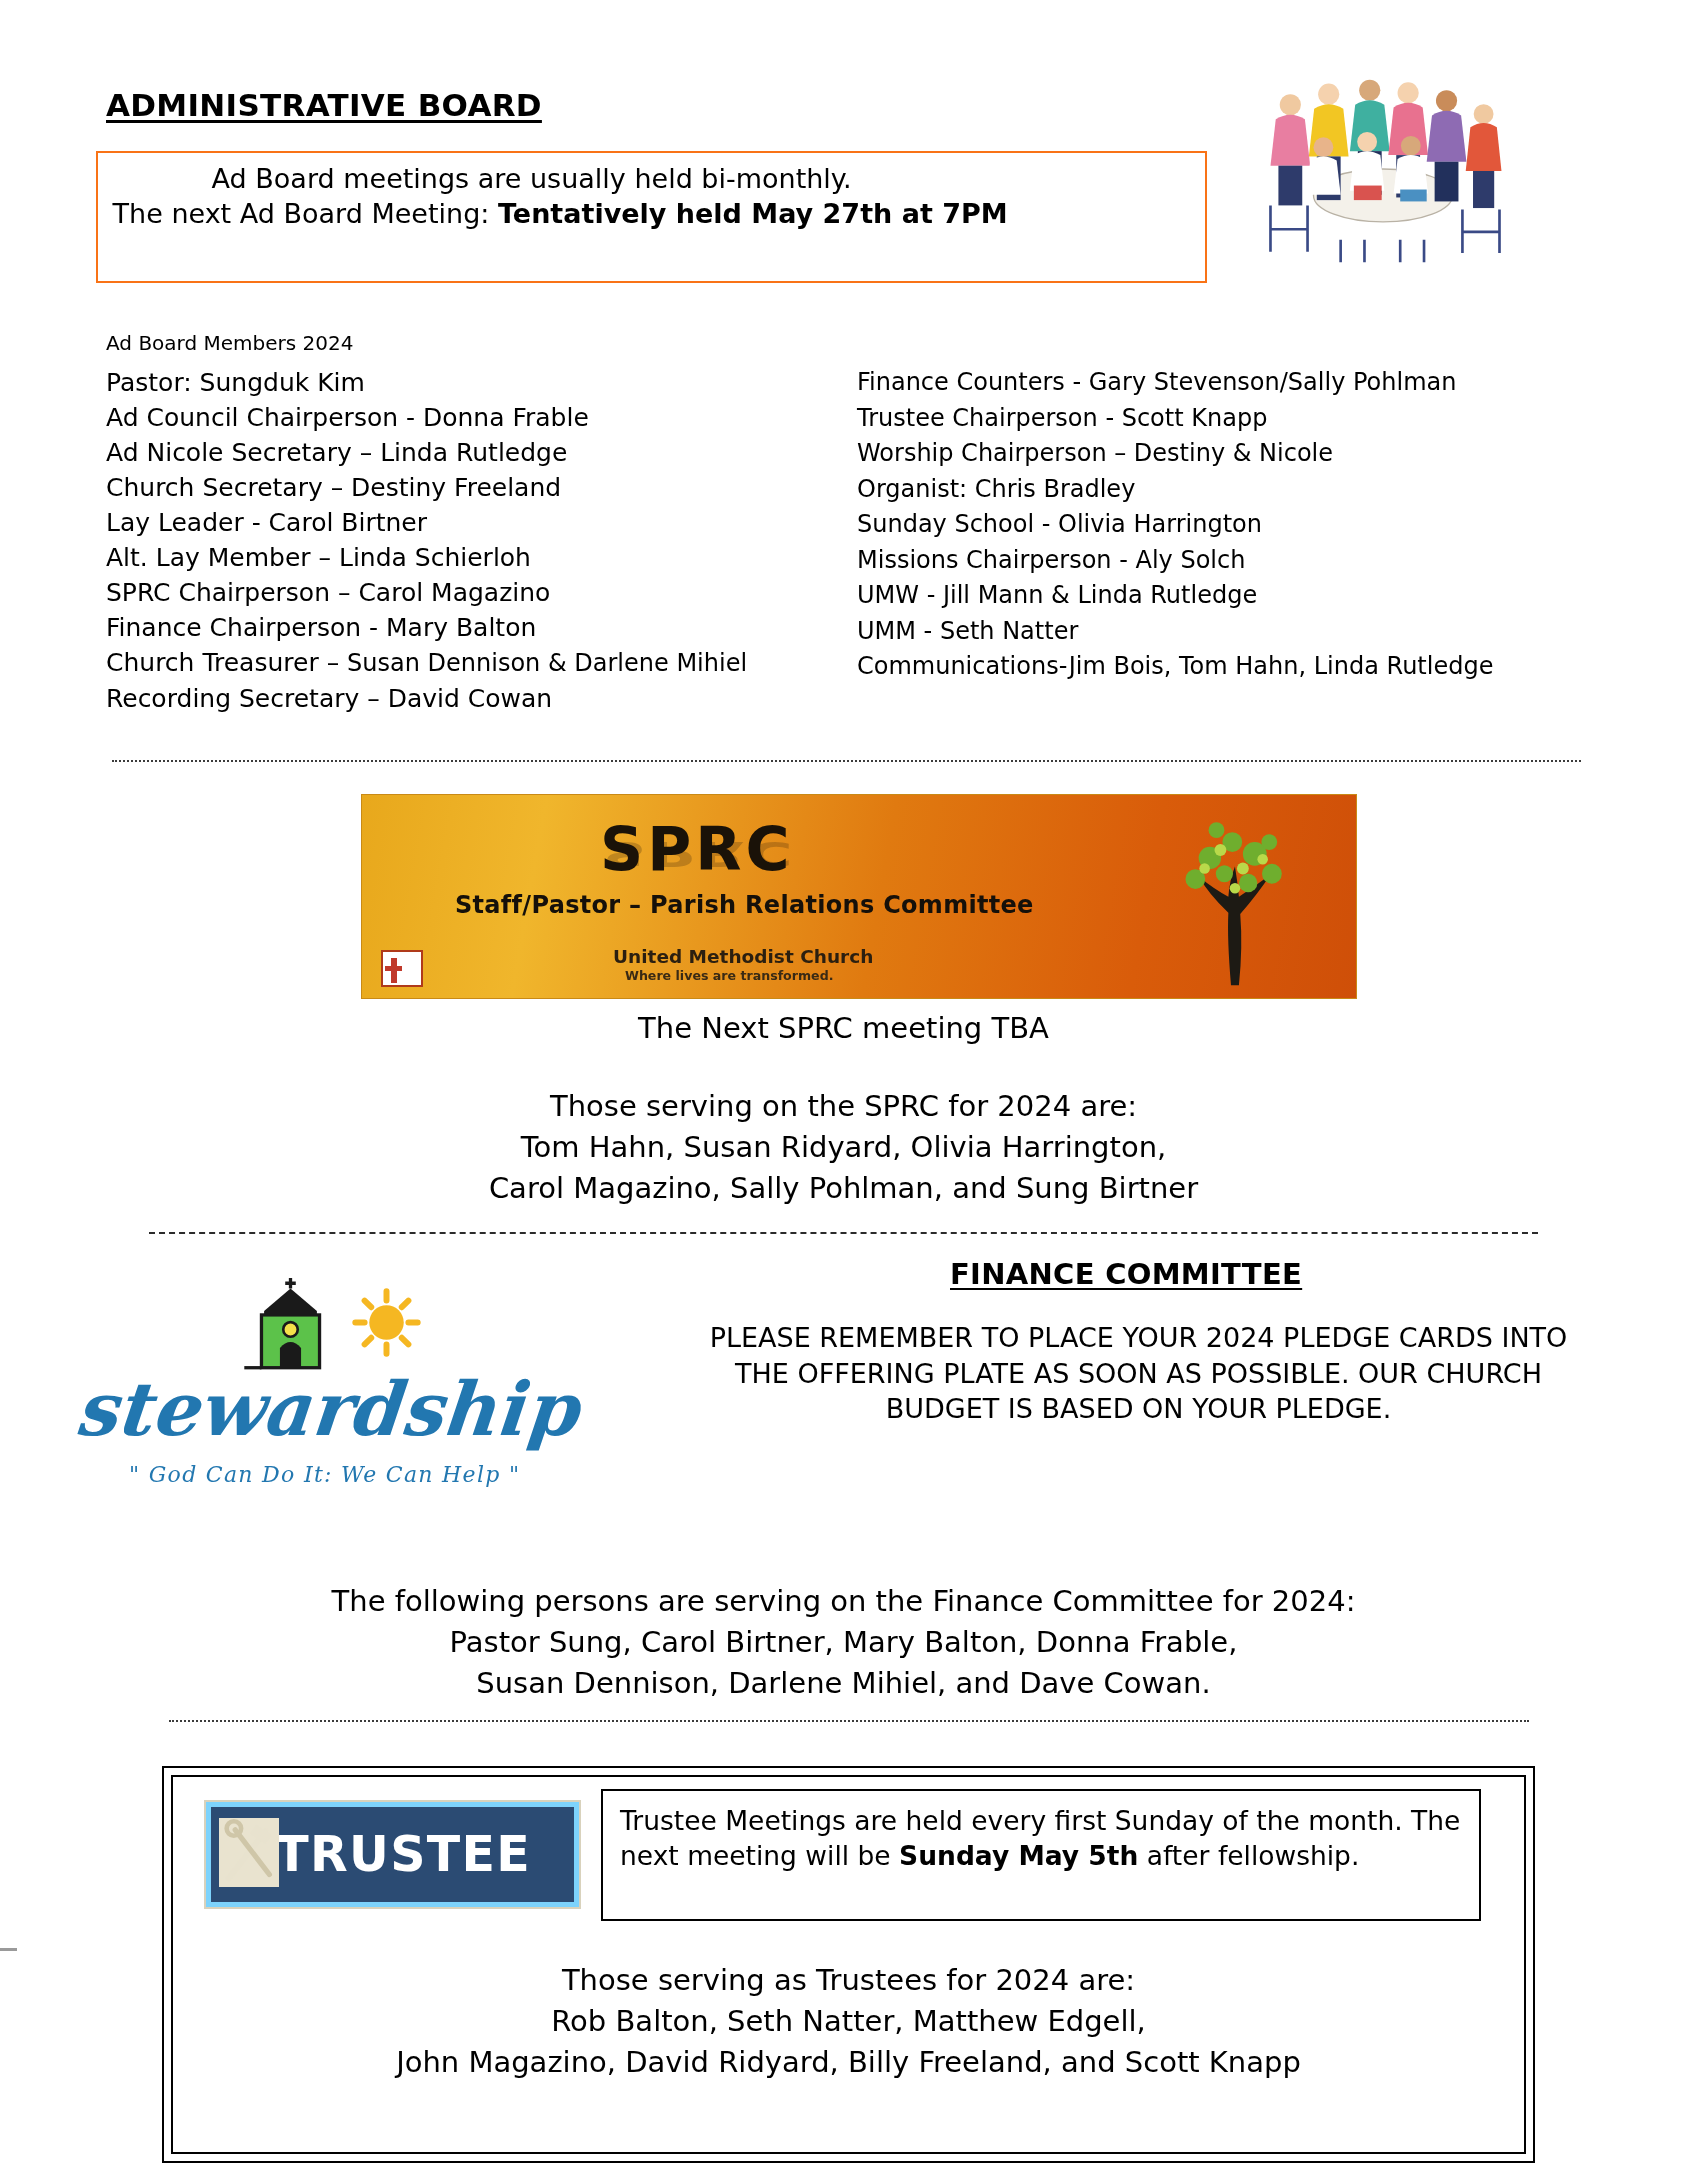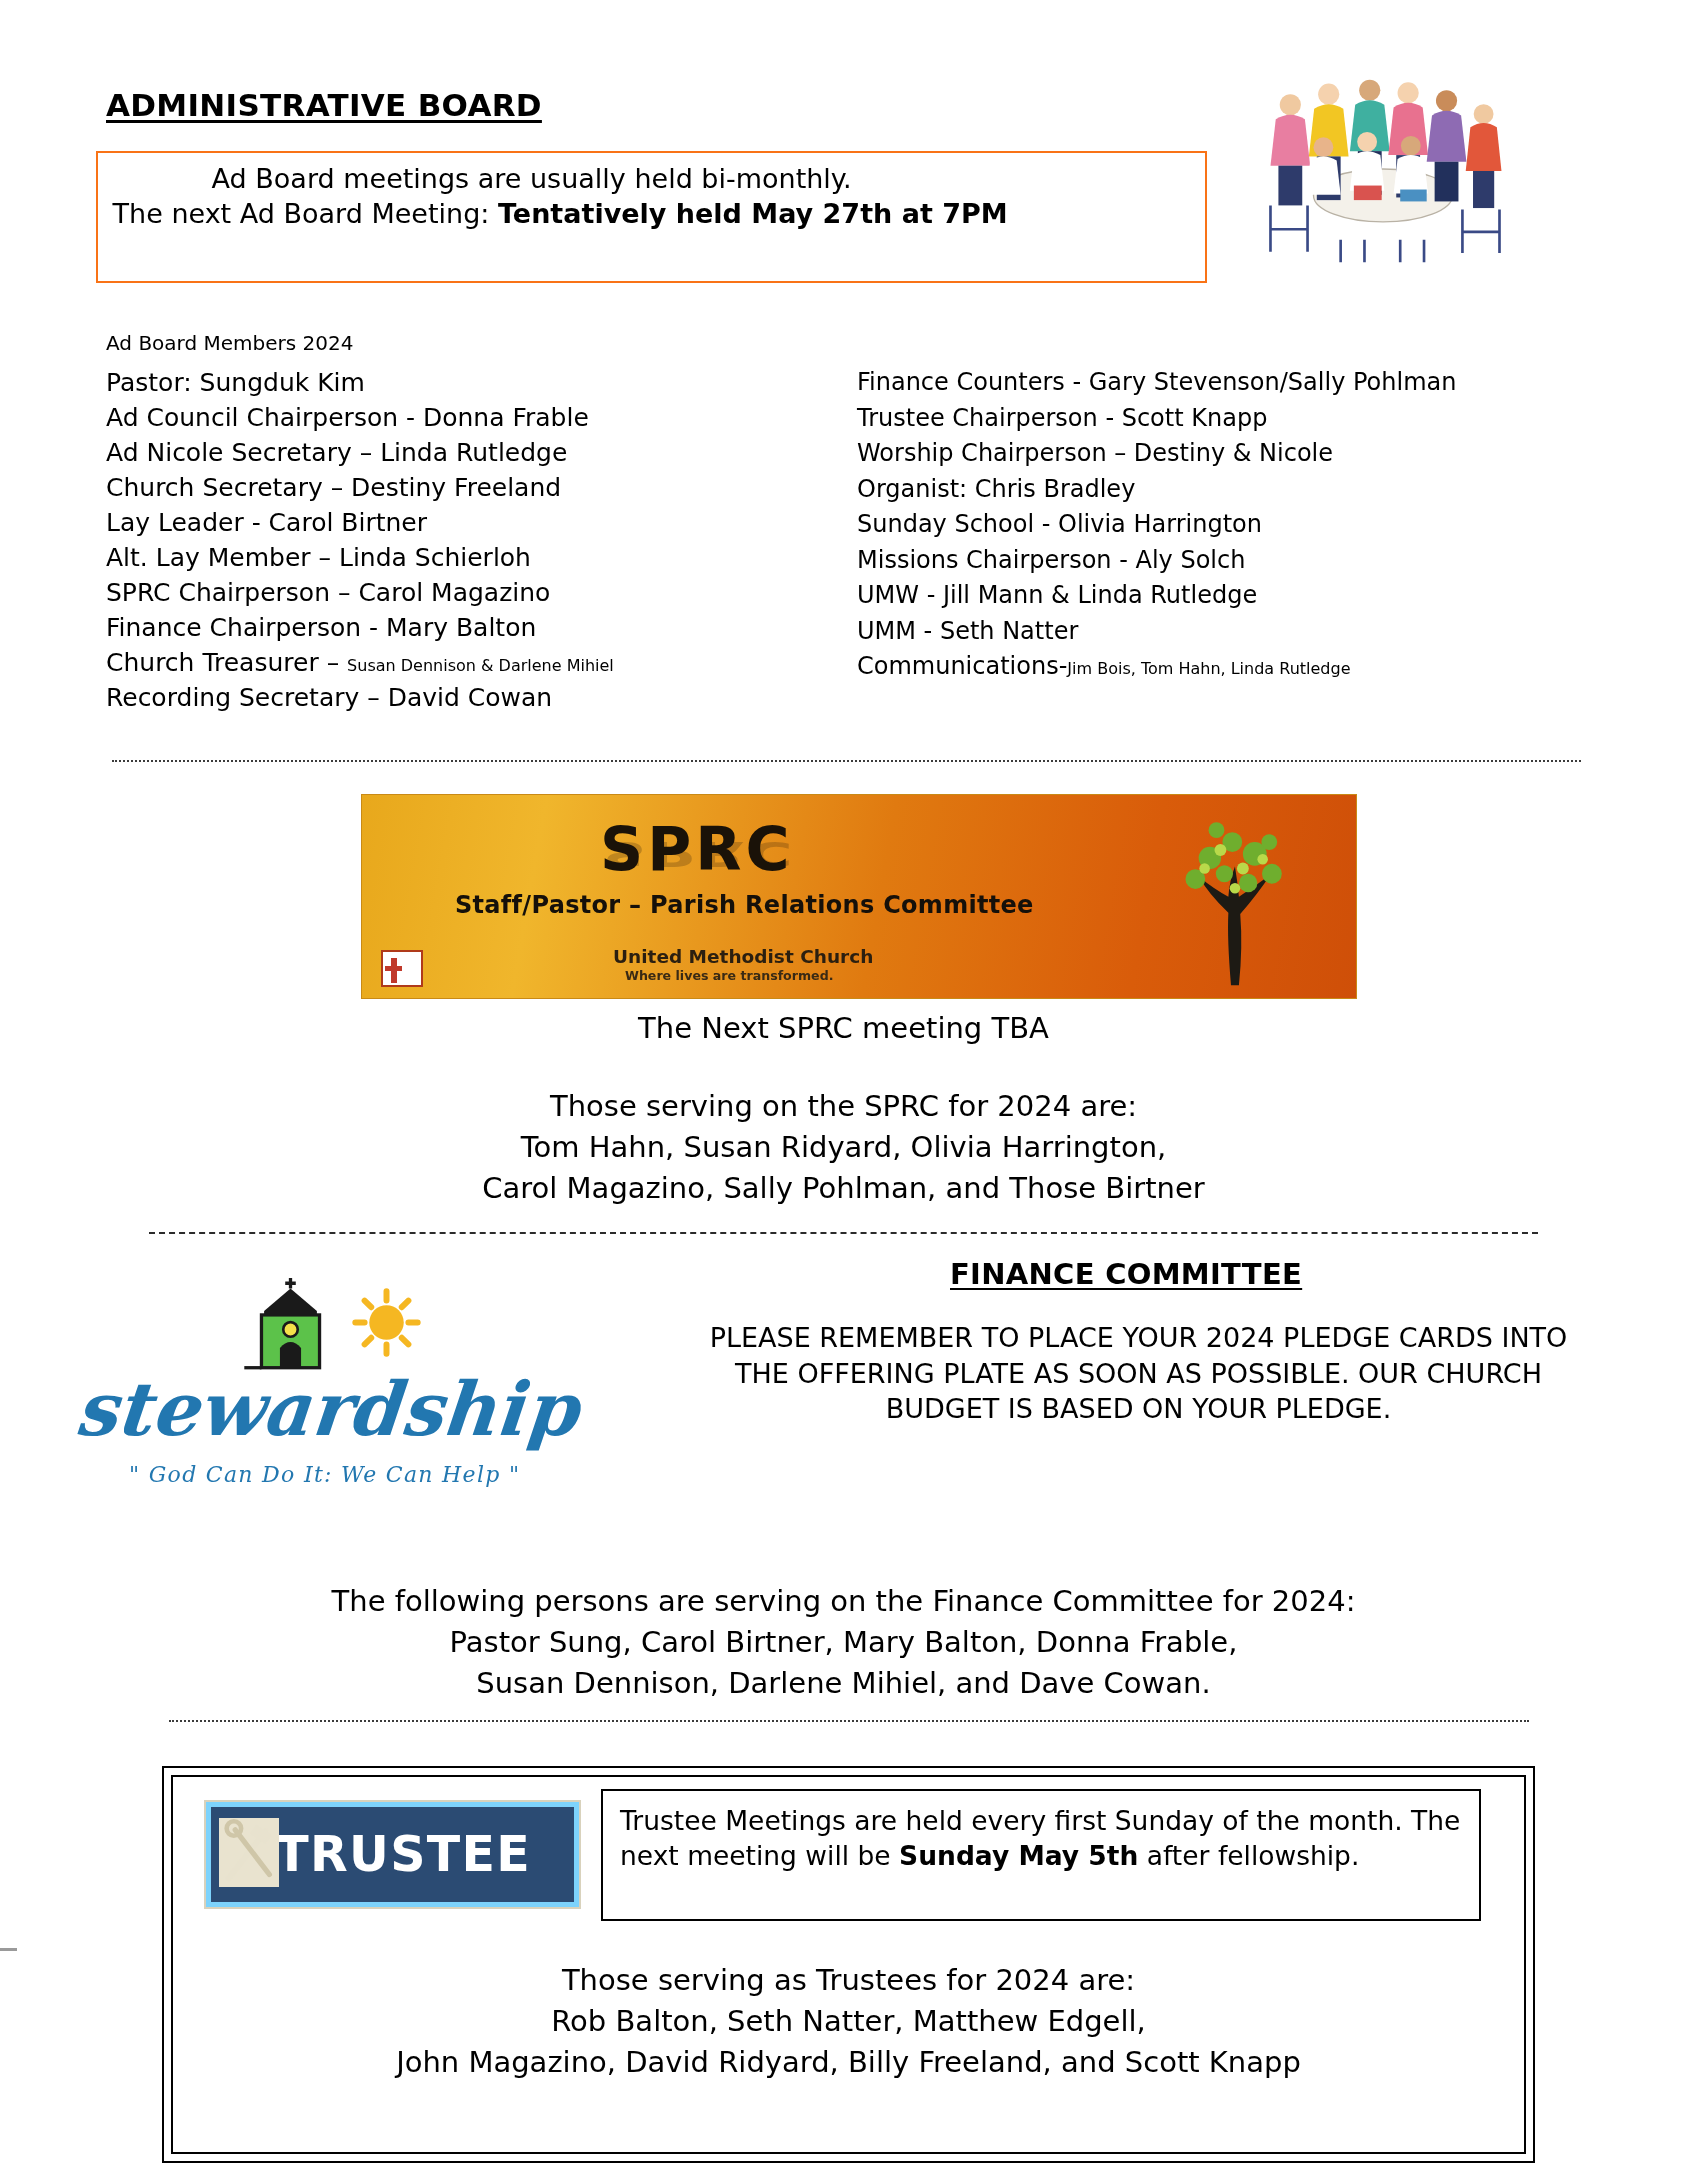--- a/index.html
+++ b/index.html
@@ -77,21 +77,21 @@
   }
   .col-right {
     position: absolute;
     left: 857px;
     top: 365px;
     width: 767px;
     font-size: 24px;
     line-height: 1.48;
   }
   .col-left div, .col-right div { white-space: nowrap; }
-  .small { font-size: 16px; }
+  .small { font-size: 24px; }
 
   .dotted-sep {
     position: absolute;
     left: 112px;
     width: 1469px;
     border-top: 2.6px dotted #3b3b3b;
     height: 0;
   }
   .dashed-sep {
     position: absolute;
@@ -472,21 +472,21 @@
           <circle cx="110" cy="88" r="8"></circle>
         <circle cx="156" cy="118" r="8"></circle>
       </g>
     </svg>
   </div>
 
   <div class="sprc-line1">The Next SPRC meeting TBA</div>
   <div class="sprc-block">
     <div>Those serving on the SPRC for 2024 are:</div>
     <div>Tom Hahn, Susan Ridyard, Olivia Harrington,</div>
-    <div>Carol Magazino, Sally Pohlman, and Those Birtner</div>
+    <div>Carol Magazino, Sally Pohlman, and Sung Birtner</div>
   </div>
 
   <div class="dashed-sep" style="top:1232px;"></div>
 
   <div class="finance-title">FINANCE COMMITTEE</div>
   <div class="finance-body">PLEASE REMEMBER TO PLACE YOUR 2024 PLEDGE CARDS INTO THE OFFERING PLATE AS SOON AS POSSIBLE. OUR CHURCH BUDGET IS BASED ON YOUR PLEDGE.</div>
 
   <div class="stewardship">
     <svg class="church-icon" viewBox="0 0 180 150">
       <path d="M90 6 l0 16 M82 14 l16 0" stroke="#1a1a1a" stroke-width="5" fill="none"></path>

